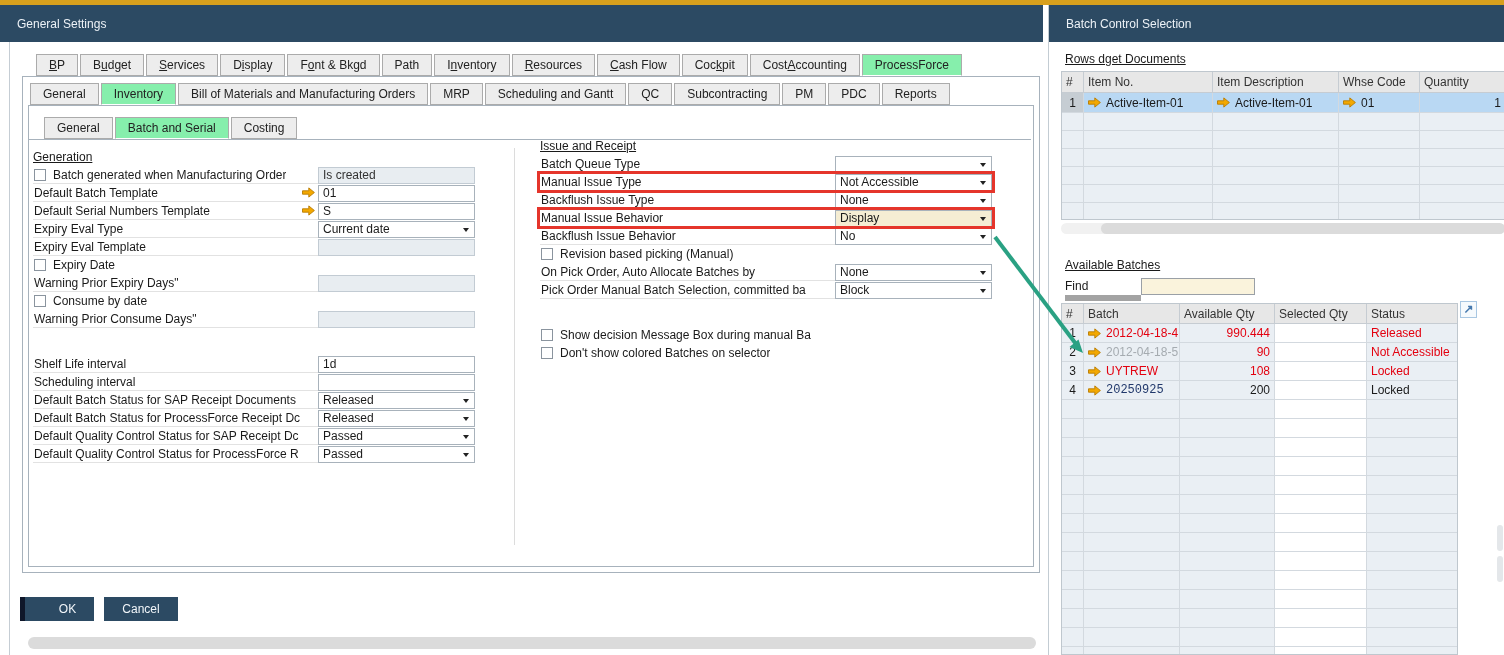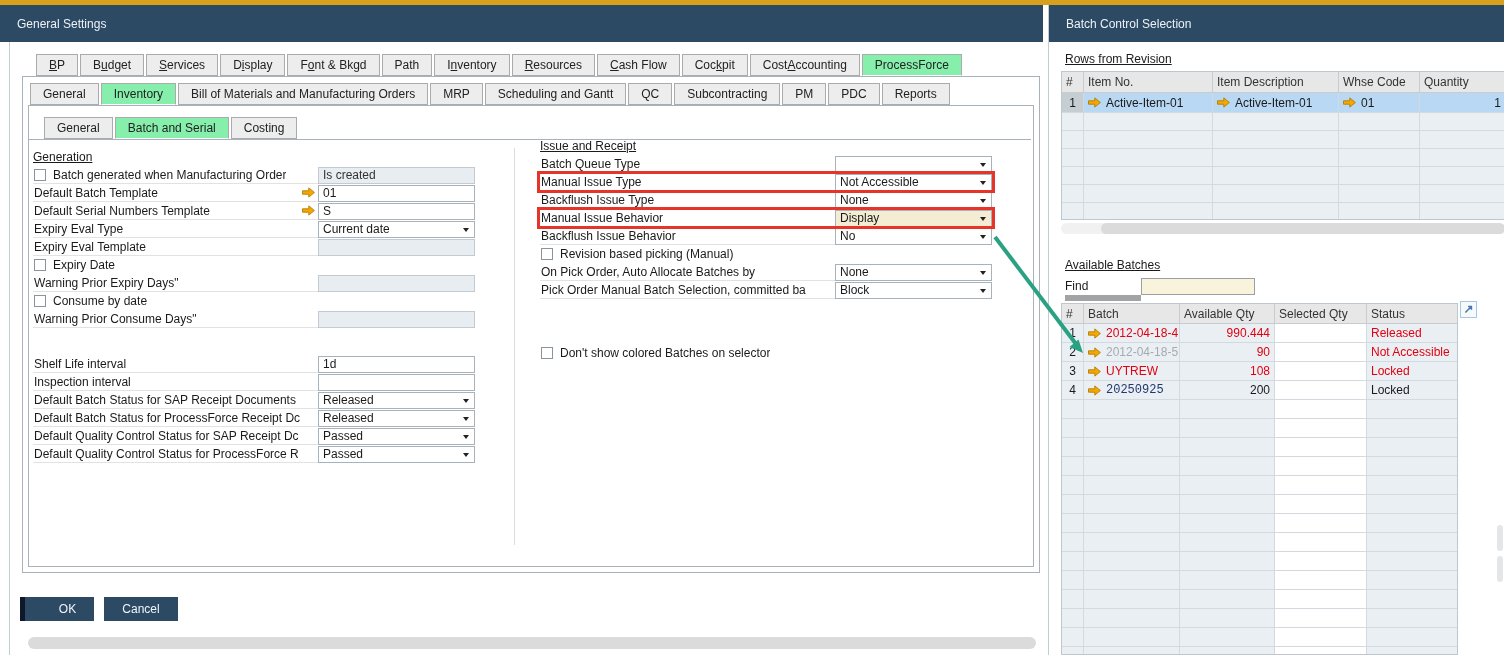--- a/index.html
+++ b/index.html
@@ -192,21 +192,21 @@
         </div>
         <div class="form-spacer" style="height: 27px;"></div>
         <div class="form-row">
           <div class="row-label underlined">
             <span class="lbl-text">Shelf Life interval</span>
           </div>
           <input class="fld" value="1d" style="">
         </div>
         <div class="form-row">
           <div class="row-label underlined">
-            <span class="lbl-text">Inspection interval</span>
+            <span class="lbl-text">Scheduling interval</span>
           </div>
           <input class="fld" style="">
         </div>
         <div class="form-row">
           <div class="row-label underlined">
             <span class="lbl-text">Default Batch Status for SAP Receipt Documents</span>
           </div>
           <div class="fld dd">
             <span>Released</span>
             <span class="caret"></span>
@@ -312,20 +312,24 @@
           <div class="row-label underlined">
             <span class="lbl-text">Pick Order Manual Batch Selection, committed ba</span>
           </div>
           <div class="fld dd">
             <span>Block</span>
             <span class="caret"></span>
           </div>
         </div>
         <div class="form-spacer" style="height: 27px;"></div>
         <div class="form-row">
+          <div class="row-label">
+            <span class="cb"></span>
+            <span class="lbl-text">Show decision Message Box during manual Ba</span>
+          </div>
           <div class="fld-empty"></div>
         </div>
         <div class="form-row">
           <div class="row-label">
             <span class="cb"></span>
             <span class="lbl-text">Don't show colored Batches on selector</span>
           </div>
           <div class="fld-empty"></div>
         </div>
       </div>
@@ -334,21 +338,21 @@
   <div class="btn" id="ok-btn">OK</div>
   <div class="btn" id="cancel-btn">Cancel</div>
   <div class="scroll-thumb" style="left:28px;top:632px;width:1008px;height:12px;"></div>
 </div>
 
 <div class="win" id="right-win">
   <div class="titlebar">
     <span>Batch Control Selection</span>
   </div>
 
-  <div class="rw-heading" style="left:16px;top:47px;">Rows from Revision</div>
+  <div class="rw-heading" style="left:16px;top:47px;">Rows dget Documents</div>
   <div class="tbl" style="left:12px;top:66px;width:444px;height:149px;">
       <div class="trow thead">
         <div class="tcell" style="width: 22px; height: 21px;">#</div>
         <div class="tcell" style="width: 129px; height: 21px;">Item No.</div>
         <div class="tcell" style="width: 126px; height: 21px;">Item Description</div>
         <div class="tcell" style="width: 81px; height: 21px;">Whse Code</div>
         <div class="tcell" style="width: 86px; height: 21px;">Quantity</div>
       </div>
       <div class="trow datarow selected">
         <div class="tcell num" style="width: 22px; height: 20px;">1</div>

